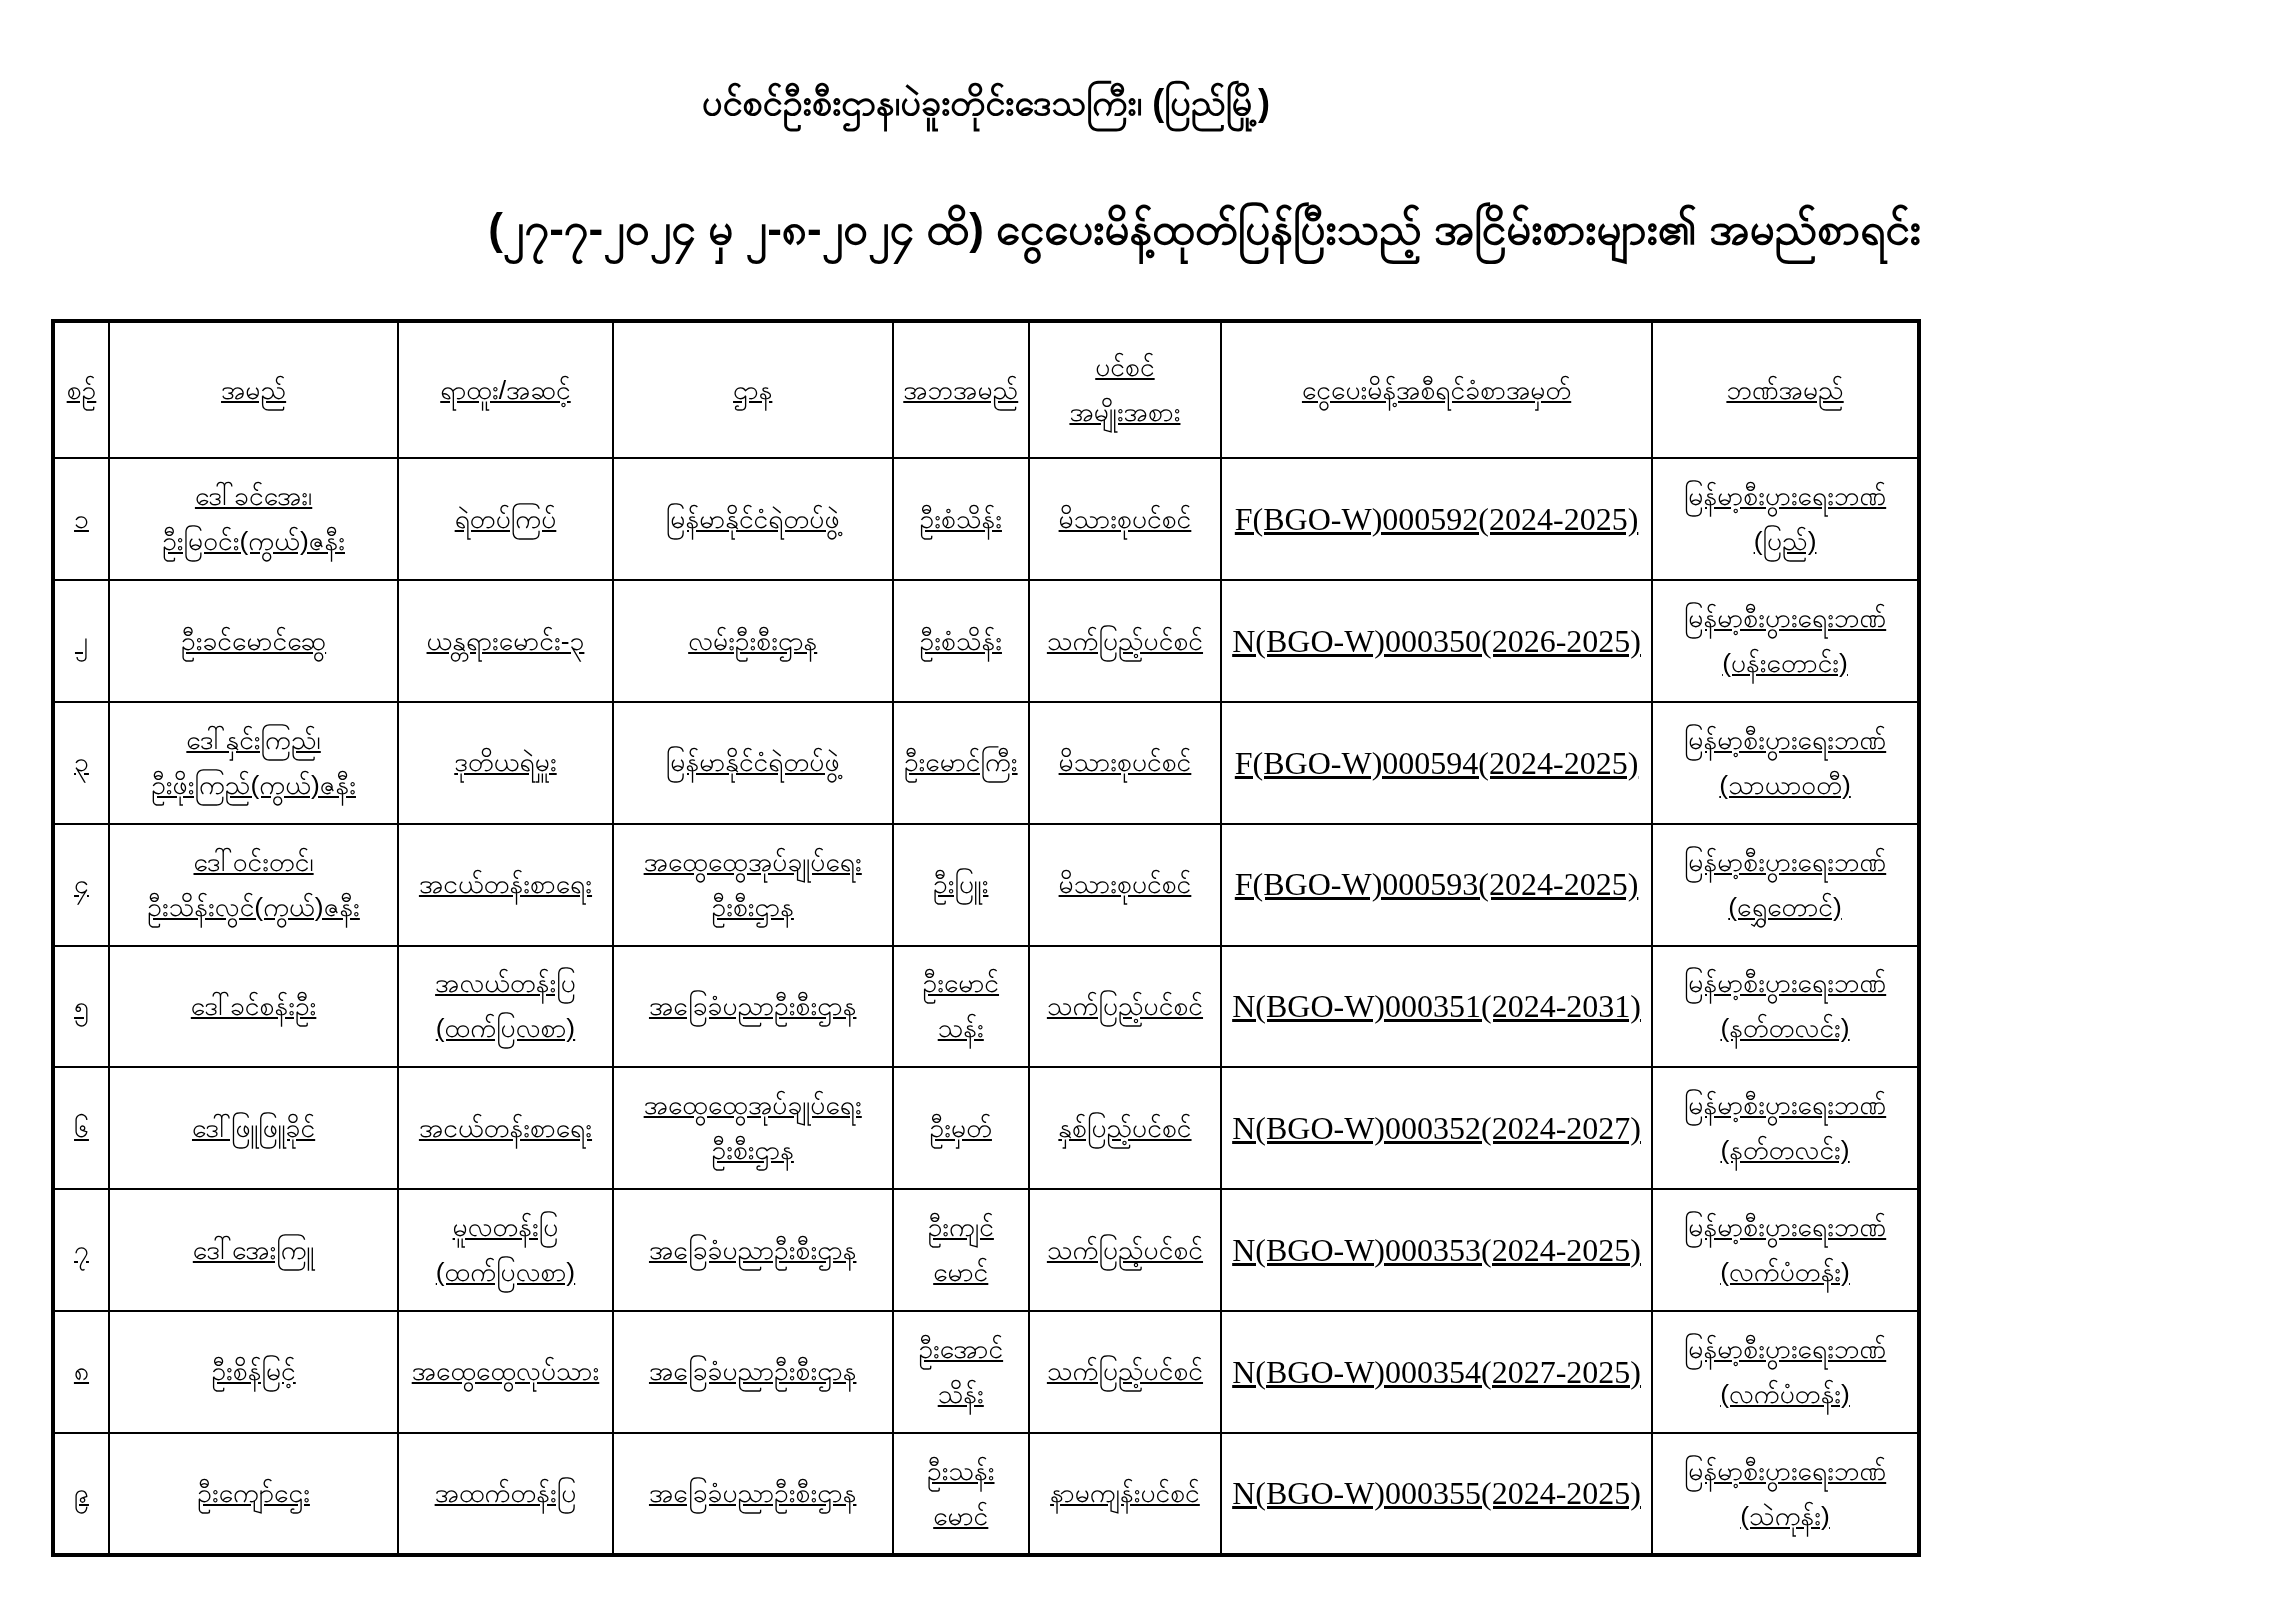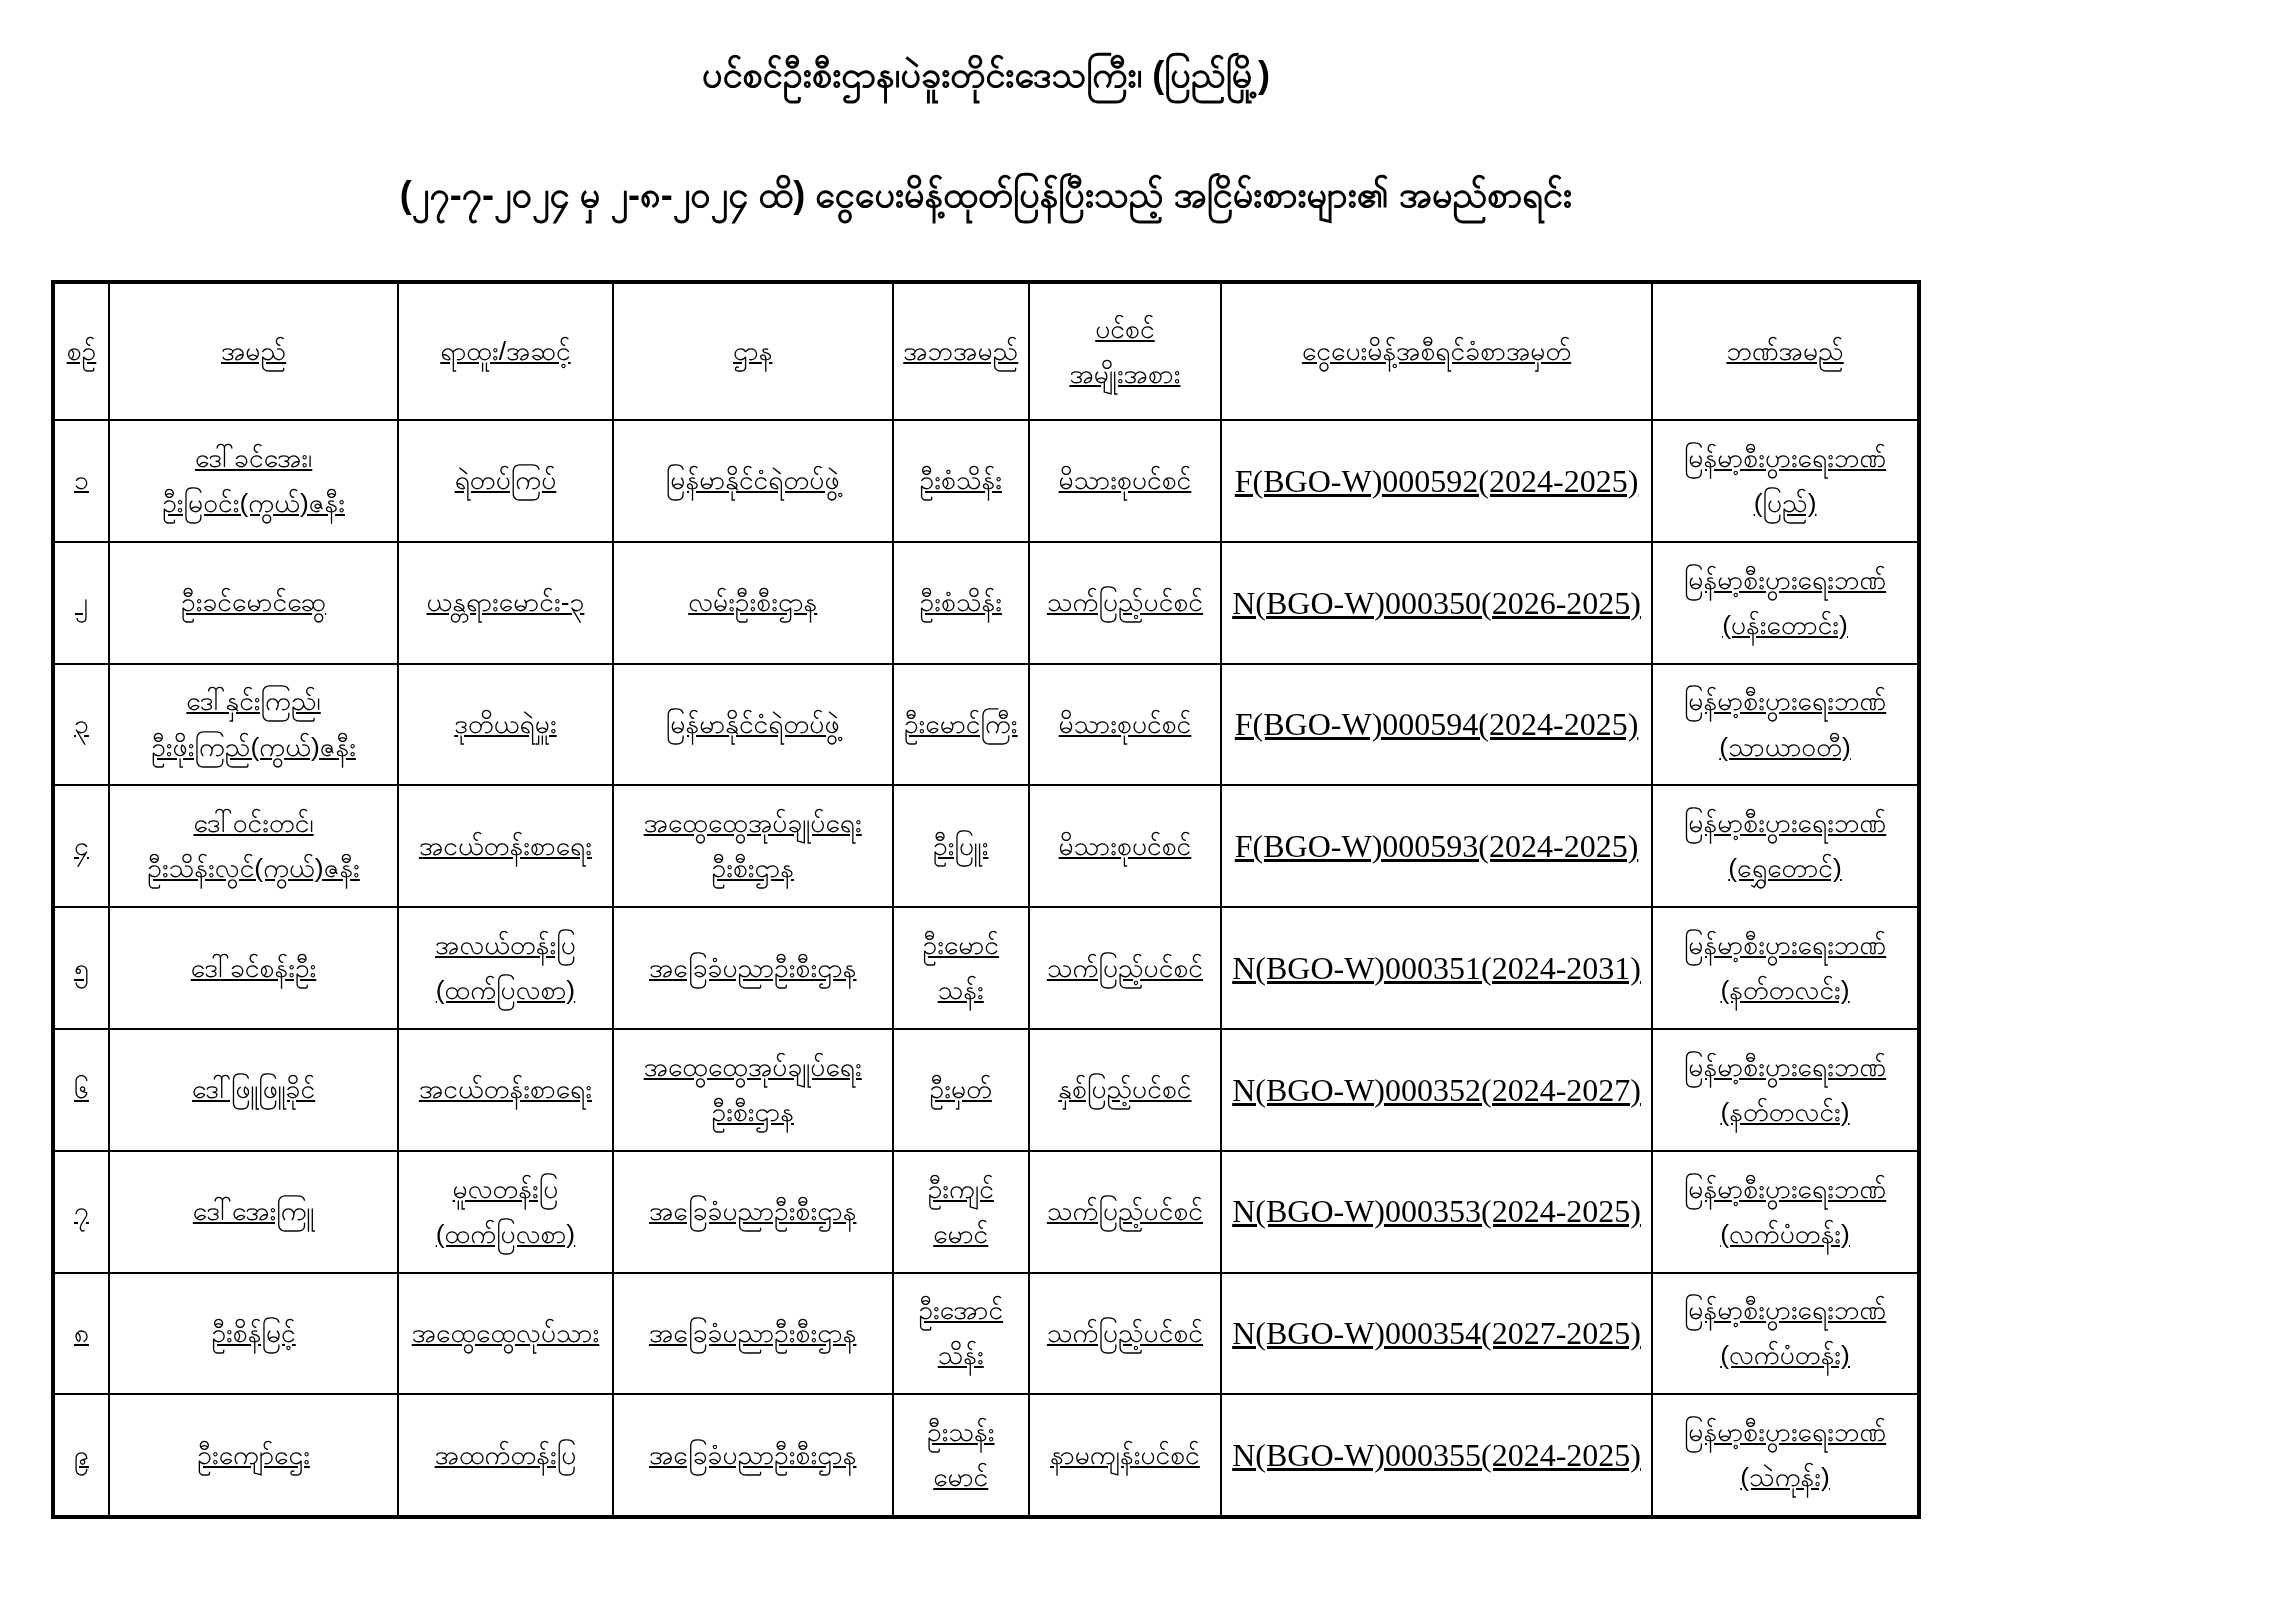--- a/index.html
+++ b/index.html
@@ -6,34 +6,34 @@
     margin: 0;
     padding: 0;
     background: #ffffff;
     color: #000000;
     font-family: "Liberation Sans", sans-serif;
   }
   .page {
     width: 1972px;
     height: 1621px;
     box-sizing: border-box;
-    padding: 36px 51px 0 51px;
+    padding: 64px 51px 0 51px;
     background: #ffffff;
     overflow: hidden;
   }
   .doc-title {
     text-align: center;
     font-size: 36px;
     font-weight: bold;
     line-height: 1.3;
     margin: 15.7px 0 0 0;
   }
   .doc-subtitle {
-    text-align: center;
-    font-size: 36px;
+    text-align: right;
+    font-size: 44px;
     font-weight: bold;
     line-height: 1.3;
     margin: 74px 0 61px 0;
   }
   table.pension-table {
     width: 100%;
     border-collapse: collapse;
     table-layout: fixed;
     border: 4.9px solid #000;
     text-decoration: underline;

